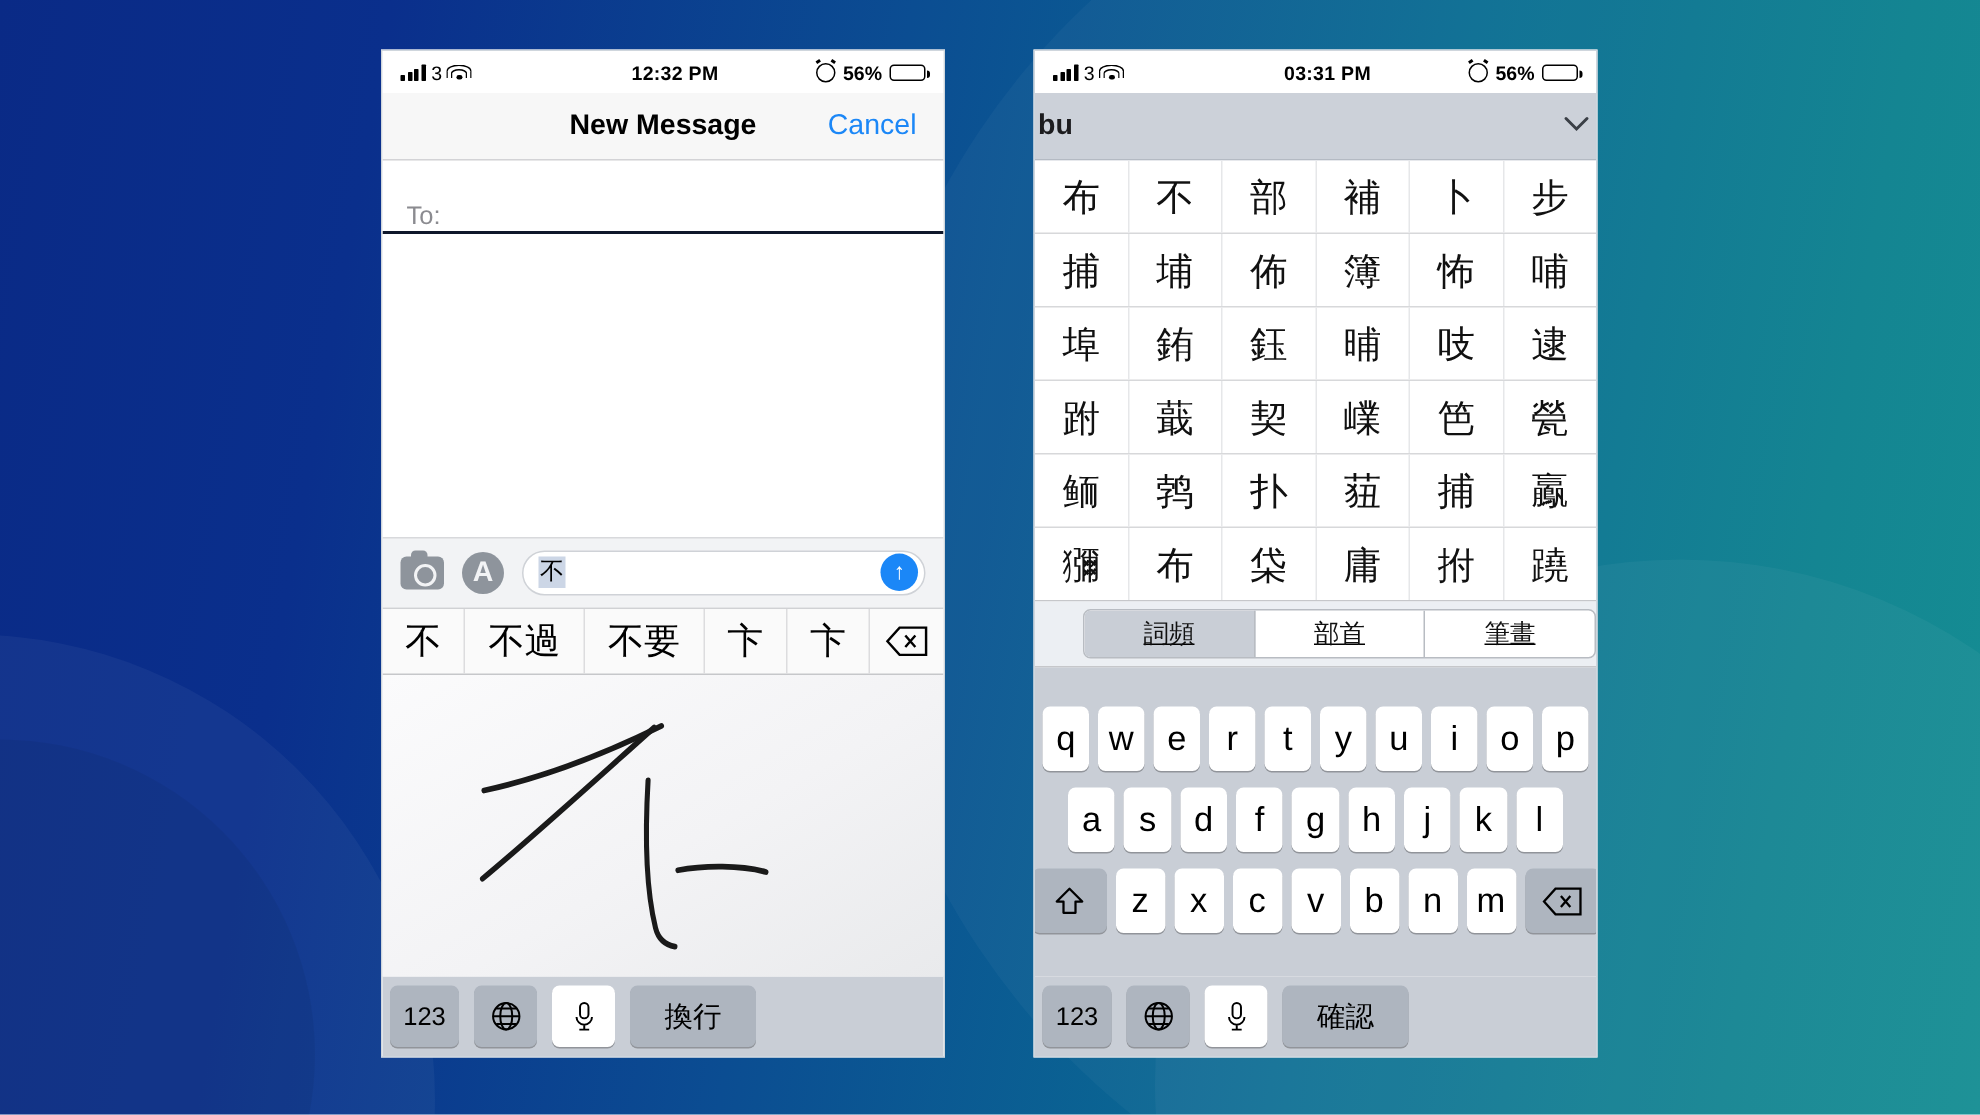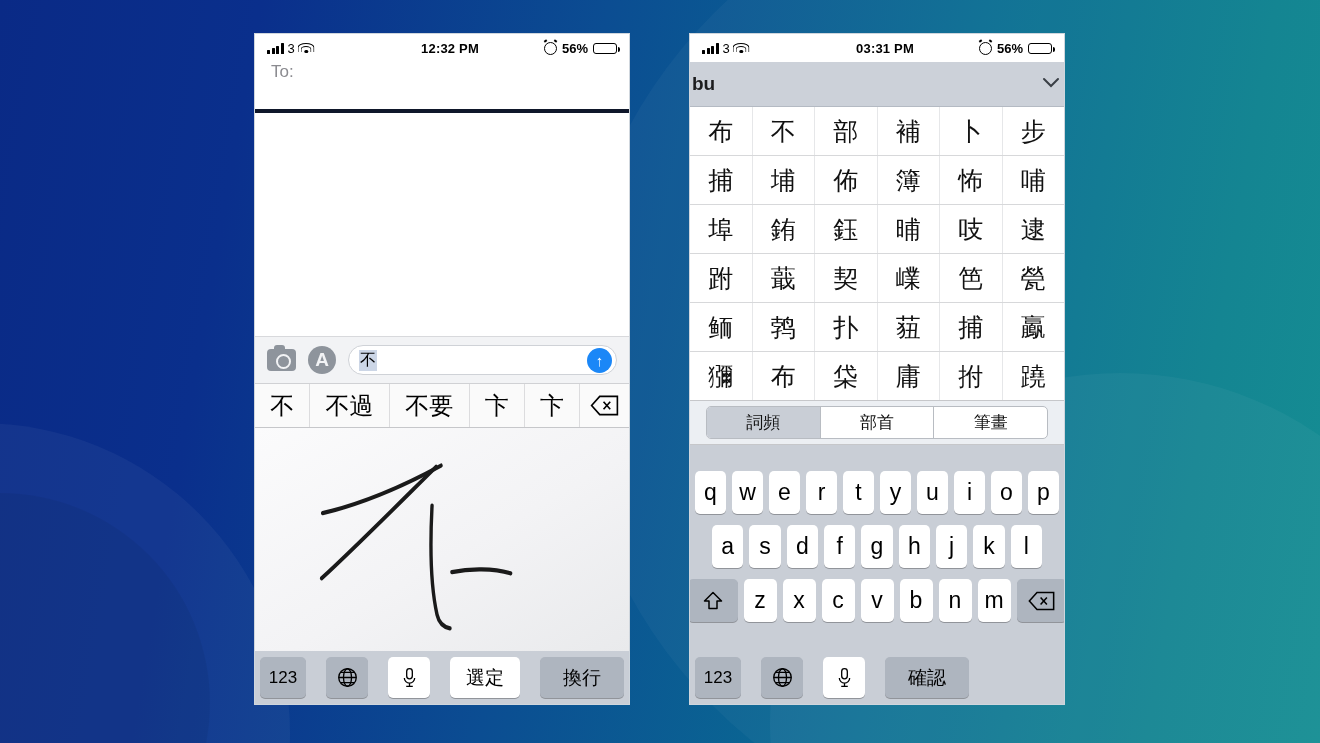--- a/index.html
+++ b/index.html
@@ -39,21 +39,21 @@
   .alarm:before{left:-1px;transform:rotate(-35deg);}
   .alarm:after{right:-1px;transform:rotate(35deg);}
   .battery{width:24px;height:11px;border:1.4px solid #000;border-radius:3px;position:relative;padding:1.3px;box-sizing:border-box;}
   .battery .lvl{height:100%;background:#000;border-radius:1px;}
   .battery:after{content:"";position:absolute;right:-3.5px;top:3px;width:2px;height:5px;background:#000;border-radius:0 2px 2px 0;}
 
   
   .navbar{height:44px;background:#f7f7f7;display:flex;align-items:center;justify-content:center;position:relative;border-bottom:1px solid #d3d3d6;}
   .nav-title{font-size:19px;font-weight:bold;color:#000;}
   .nav-cancel{position:absolute;right:18px;font-size:19px;color:#1b87f7;}
-  .to-row{height:47px;display:flex;align-items:flex-start;padding:0 16px;border-bottom:4px solid #0f172a;background:#fff;}
+  .to-row{height:47px;display:flex;align-items:flex-end;padding:0 16px;border-bottom:2px solid #0f172a;background:#fff;}
   .to-label{font-size:17px;color:#8b8b90;}
   .compose-blank{background:#fff;}
 
   
   .accessory{height:47px;background:#f2f3f5;display:flex;align-items:center;padding:0 12px;gap:12px;border-top:1px solid #d8d9dc;box-sizing:border-box;}
   .ic-camera{width:29px;height:22px;background:#8e949c;border-radius:4px;position:relative;flex:none;}
   .ic-camera:before{content:"";position:absolute;left:7px;top:-4px;width:11px;height:5px;background:#8e949c;border-radius:3px 3px 0 0;}
   .ic-camera:after{content:"";position:absolute;left:9px;top:5px;width:11px;height:11px;border:2.6px solid #f2f3f5;border-radius:50%;}
   .ic-appstore{width:28px;height:28px;border-radius:50%;background:#8e949c;color:#f2f3f5;display:flex;align-items:center;justify-content:center;font-size:19px;font-weight:bold;flex:none;}
   .textfield{flex:1;height:30px;background:#fff;border:1px solid #cfd2d7;border-radius:16px;display:flex;align-items:center;padding:0 4px 0 10px;box-sizing:border-box;}
@@ -66,42 +66,42 @@
   .cand.wide{flex:1.45;}
   .cand:last-child{border-right:none;}
   .bksp{flex:.9;display:flex;align-items:center;justify-content:center;}
   .bksp svg{width:29px;height:21px;}
 
   
   .hwpad{flex:1;background:linear-gradient(150deg,#fbfbfc 0%,#f3f3f5 55%,#e9eaec 100%);position:relative;}
   .hwpad svg{position:absolute;inset:0;width:100%;height:100%;}
 
   
-  .func-row{height:53px;background:#c9ced6;display:flex;align-items:center;gap:20px;padding:6px 5px;box-sizing:border-box;}
+  .func-row{height:53px;background:#c9ced6;display:flex;align-items:center;gap:10px;padding:6px 5px;box-sizing:border-box;}
   .key{border-radius:5px;display:flex;align-items:center;justify-content:center;box-shadow:0 1px 0 rgba(0,0,0,.28);font-size:17px;color:#000;height:100%;box-sizing:border-box;}
   .key.gray{background:#aeb5bf;}
   .key.white{background:#fff;}
   .k-123{width:46px;font-size:17px;}
   .k-globe{width:42px;}
   .k-mic{width:42px;}
   .k-space{flex:1;font-size:19px;}
   .k-return{width:84px;font-size:19px;}
   .globe-ic{width:21px;height:21px;}
   .mic-ic{width:15px;height:21px;}
 
   
   .pinyin-bar{height:45px;background:#ccd1d9;display:flex;align-items:center;padding:0 2px;box-sizing:border-box;border-bottom:1px solid #b4bac3;}
   .pinyin-text{font-size:19px;color:#1c1c1e;font-weight:bold;flex:1;}
   .chev{width:22px;height:22px;}
   .chargrid{background:#fff;}
   .chrow{display:flex;border-bottom:1px solid #d7d8da;}
   .chrow:last-child{border-bottom:1px solid #c6c7ca;}
   .chcell{flex:1;height:48px;display:flex;align-items:center;justify-content:center;font-size:25px;color:#111;border-right:1px solid #e6e7e9;box-sizing:border-box;}
   .chcell:last-child{border-right:none;}
-  .segrow{height:44px;background:#eceff3;display:flex;align-items:center;justify-content:center;box-sizing:border-box;border-bottom:1px solid #c6c7ca;}
+  .segrow{height:44px;background:#eceff3;display:flex;align-items:center;justify-content:flex-end;box-sizing:border-box;border-bottom:1px solid #c6c7ca;text-decoration:underline;}
   .segment{display:flex;width:340px;height:31px;border:1px solid #b8bcc2;border-radius:5px;overflow:hidden;background:#fff;}
   .seg{flex:1;display:flex;align-items:center;justify-content:center;font-size:17px;color:#111;border-right:1px solid #b8bcc2;box-sizing:border-box;}
   .seg:last-child{border-right:none;}
   .seg.active{background:#c9ced6;}
   .kbd{background:#c9ced6;flex:1;display:flex;flex-direction:column;justify-content:center;padding:8px 3px 0;box-sizing:border-box;}
   .krow{display:flex;justify-content:center;gap:6px;margin-bottom:11px;padding:0 2px;}
   .krow.r2{padding:0 19px;}
   .krow.r3{padding:0 2px;}
   .letter{flex:1;height:43px;background:#fff;border-radius:5px;display:flex;align-items:center;justify-content:center;font-size:23px;color:#000;box-shadow:0 1px 0 rgba(0,0,0,.28);}
   .modkey{width:50px;height:43px;background:#aeb5bf;border-radius:5px;display:flex;align-items:center;justify-content:center;box-shadow:0 1px 0 rgba(0,0,0,.28);flex:none;}
@@ -134,20 +134,24 @@
         </span>
     </div>
     <div class="sb-center">12:32 PM</div>
     <div class="sb-right">
       <span class="alarm"></span>
       <span>56%</span>
       <span class="battery"><span class="lvl" style="width:62%"></span></span>
     </div>
   </div>
 
+  <div class="navbar">
+    <span class="nav-title">New Message</span>
+    <span class="nav-cancel">Cancel</span>
+  </div>
 
   <div class="to-row">
     <span class="to-label">To:</span>
   </div>
 
   <div class="compose-blank" style="flex:1;"></div>
 
   <div class="accessory">
     <span class="ic-camera"></span>
     <span class="ic-appstore">A</span>
@@ -190,21 +194,20 @@
           <ellipse cx="11" cy="11" rx="4.2" ry="9.2"></ellipse>
           <path d="M2 11h18M4 5.6h14M4 16.4h14"></path>
         </svg>
     </div>
     <div class="key white k-mic">
       <svg class="mic-ic" viewBox="0 0 16 22" fill="none" stroke="#000" stroke-width="1.4">
           <rect x="5" y="1.5" width="6" height="11" rx="3"></rect>
           <path d="M2.5 11.5a5.5 5.5 0 0 0 11 0M8 17v3.5M4.5 20.5h7"></path>
         </svg>
     </div>
-    <div class="key white k-space">選定</div>
     <div class="key gray k-return">換行</div>
   </div>
 </div>
 
 <div class="phone" id="phone-right" style="display:flex;flex-direction:column;">
 
   <div class="statusbar">
     <div class="sb-left">
       <span class="bars">
           <i></i>

